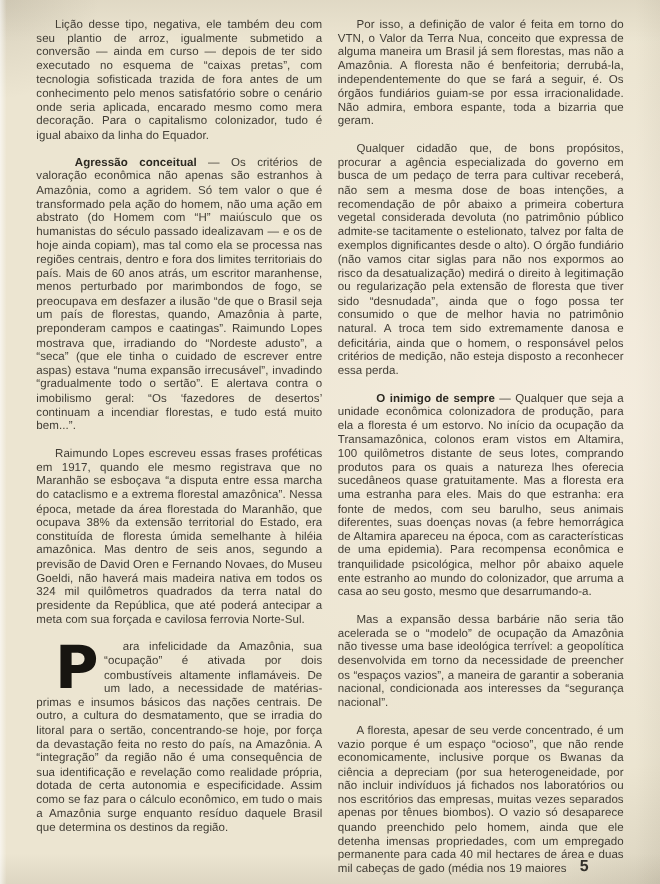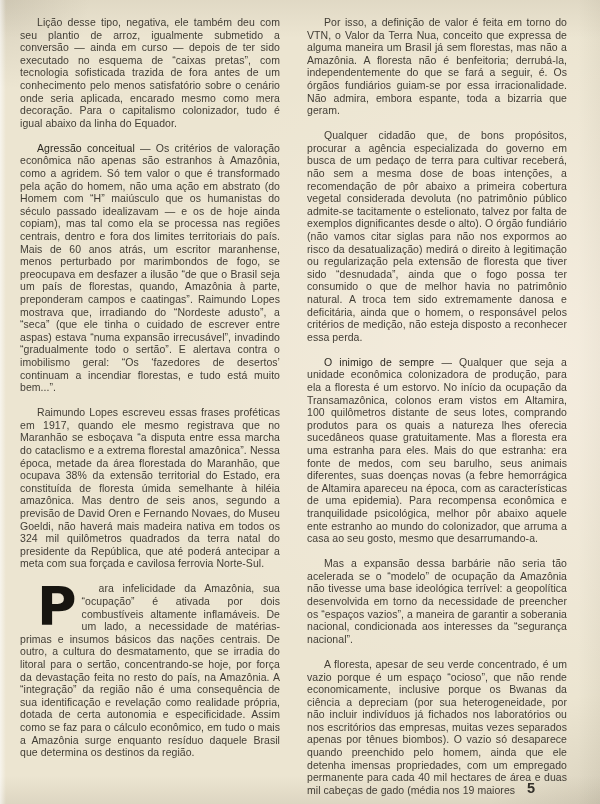--- a/index.html
+++ b/index.html
@@ -19,24 +19,24 @@
       linear-gradient(0deg, rgba(120,110,88,0.13) 0, rgba(0,0,0,0) 28px),
       linear-gradient(270deg, rgba(150,140,120,0.10) 0, rgba(0,0,0,0) 22px),
       #ece5d1;
     color: #413d35;
   }
   .col {
     position: absolute; top: 16px; width: 260px;
     font-size: 10.5px; line-height: 12.6px; text-align: justify;
     letter-spacing: 0.05px;
   }
-  .col-left  { left: 20px; }
+  .col-left  { left: 33px; }
   .col-right { left: 307px; }
   .col p { margin: 0 0 12.5px 0; text-indent: 17px; }
-  .lead { font-weight: normal; color: #2c2922; }
+  .lead { font-weight: bold; color: #2c2922; margin-left: 18px; }
   .dropcap-para { text-indent: 0; margin-top: 7px; }
   .dropcap {
     float: left; font-family: "DejaVu Sans", sans-serif;
     font-weight: bold; font-size: 54px; line-height: 46px;
     padding: 2px 7px 0 0; color: #171510; letter-spacing: -2px;
   }
   .page-number {
     position: absolute; left: 527px; top: 780px;
     font-size: 14.5px; font-weight: bold; color: #33302a;
   }

